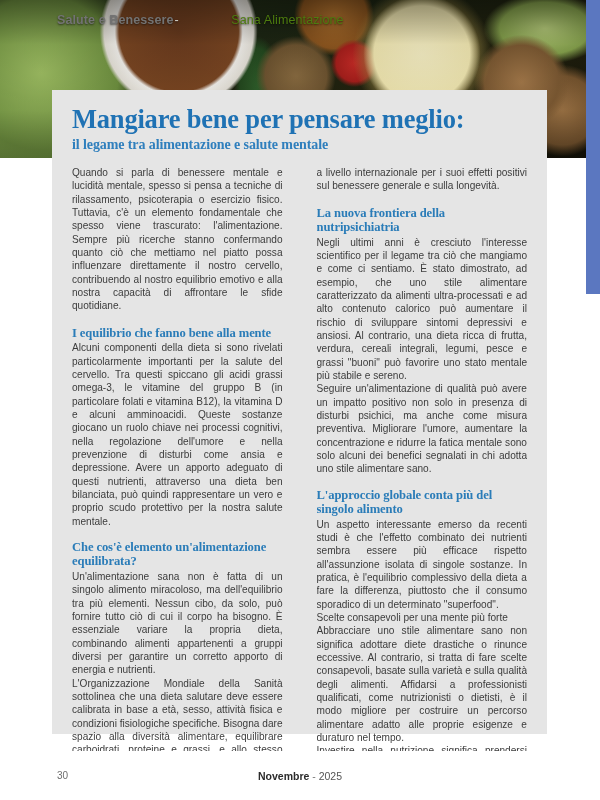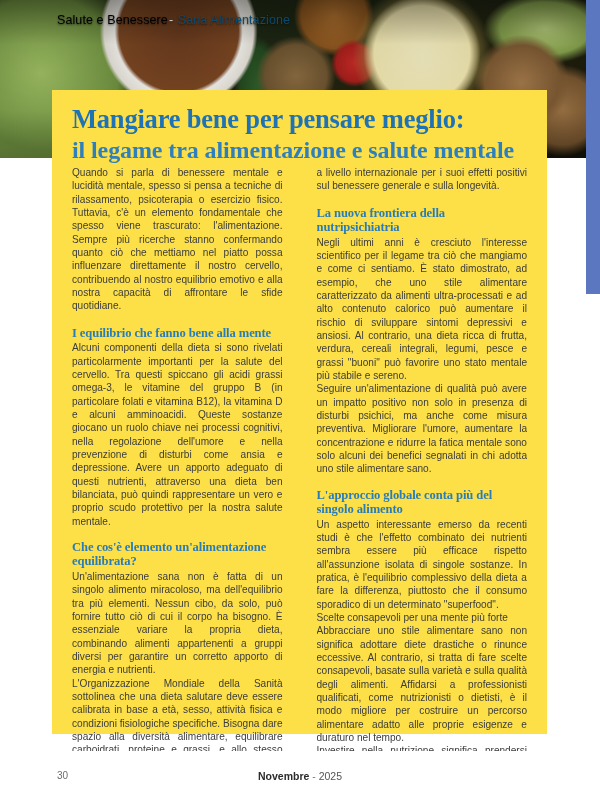--- a/index.html
+++ b/index.html
@@ -96,59 +96,60 @@
     left: 57px;
     top: 13px;
     z-index: 3;
     font-size: 12.5px;
     letter-spacing: 0.1px;
     color: #e8e8e4;
     white-space: nowrap;
     text-shadow: 0 1px 2px rgba(0,0,0,0.55);
   }
   .breadcrumb .bc-strong {
-    font-weight: normal;
-    color: #000000;
+    font-weight: bold;
+    color: #737373;
     text-align: right;
   }
   .breadcrumb .bc-sep {
     color: #d2d2cc;
     padding: 0 1px;
   }
   .breadcrumb .bc-sub {
-    color: #0c4a6e;
+    color: #4d7c0f;
+    margin-left: 48px;
   }
 
   
   .card {
     position: absolute;
     left: 52px;
     top: 90px;
     width: 495px;
     height: 644px;
-    background: #fde047;
+    background: #e5e5e5;
     z-index: 4;
   }
 
   .title-block {
     padding: 16px 20px 0 20px;
   }
   .title-main {
     font-family: "Liberation Serif", serif;
     font-weight: bold;
     font-size: 26.5px;
     line-height: 1.04;
     color: #1f72b4;
     letter-spacing: -0.2px;
     margin: 0;
   }
   .title-sub {
     font-family: "Liberation Serif", serif;
     font-weight: bold;
-    font-size: 24px;
+    font-size: 14px;
     line-height: 1.12;
     color: #2f7fbd;
     margin: 3px 0 8px 0;
     letter-spacing: -0.1px;
   }
 
   
   .columns {
     position: absolute;
     left: 20px;

